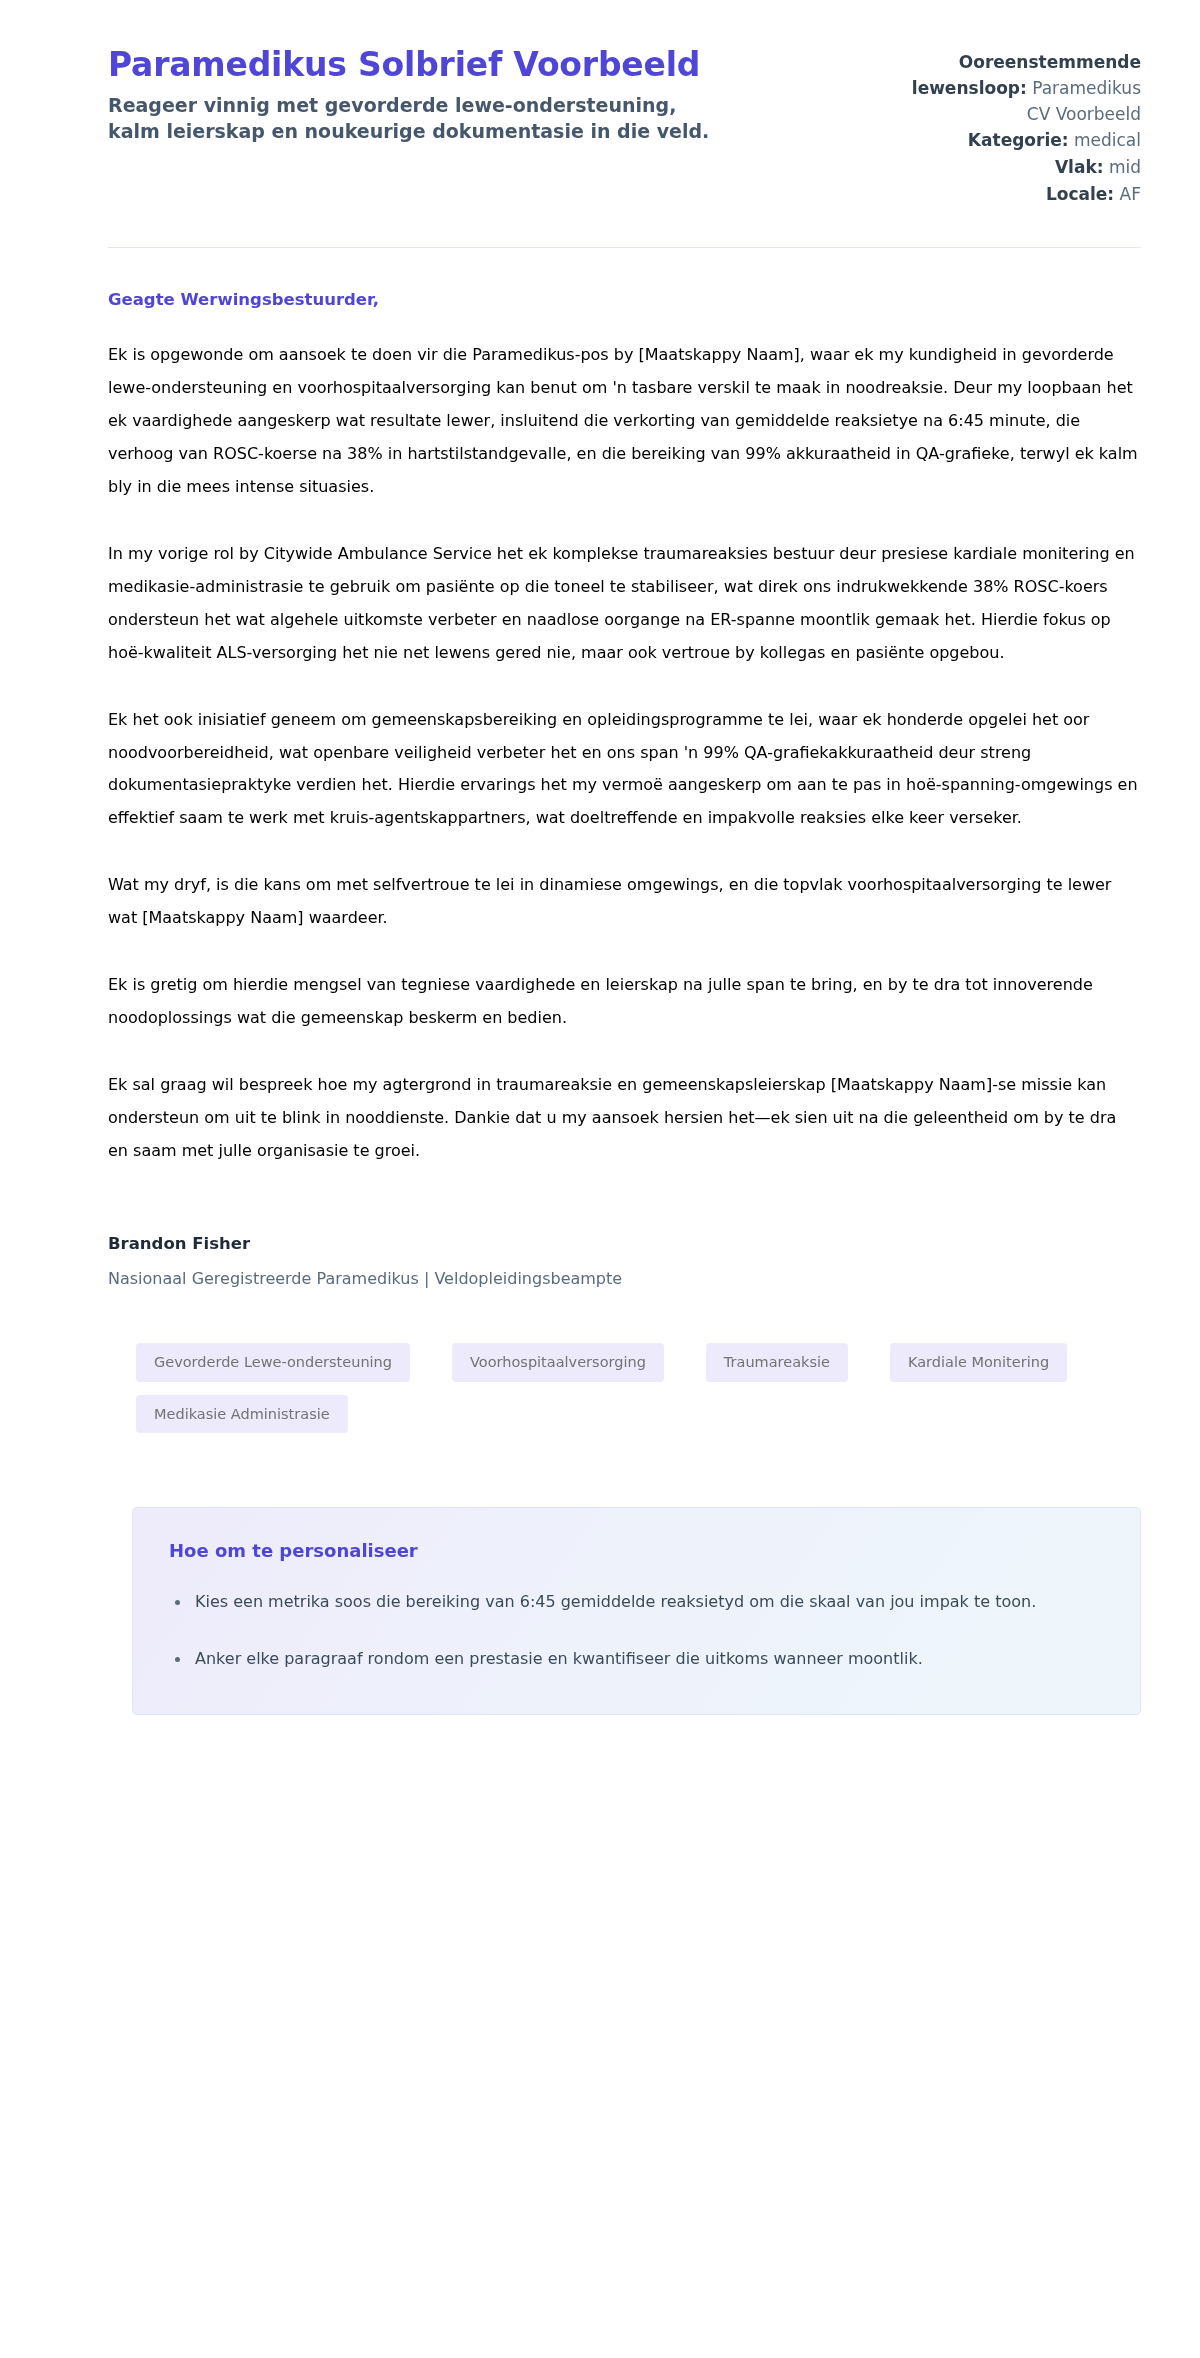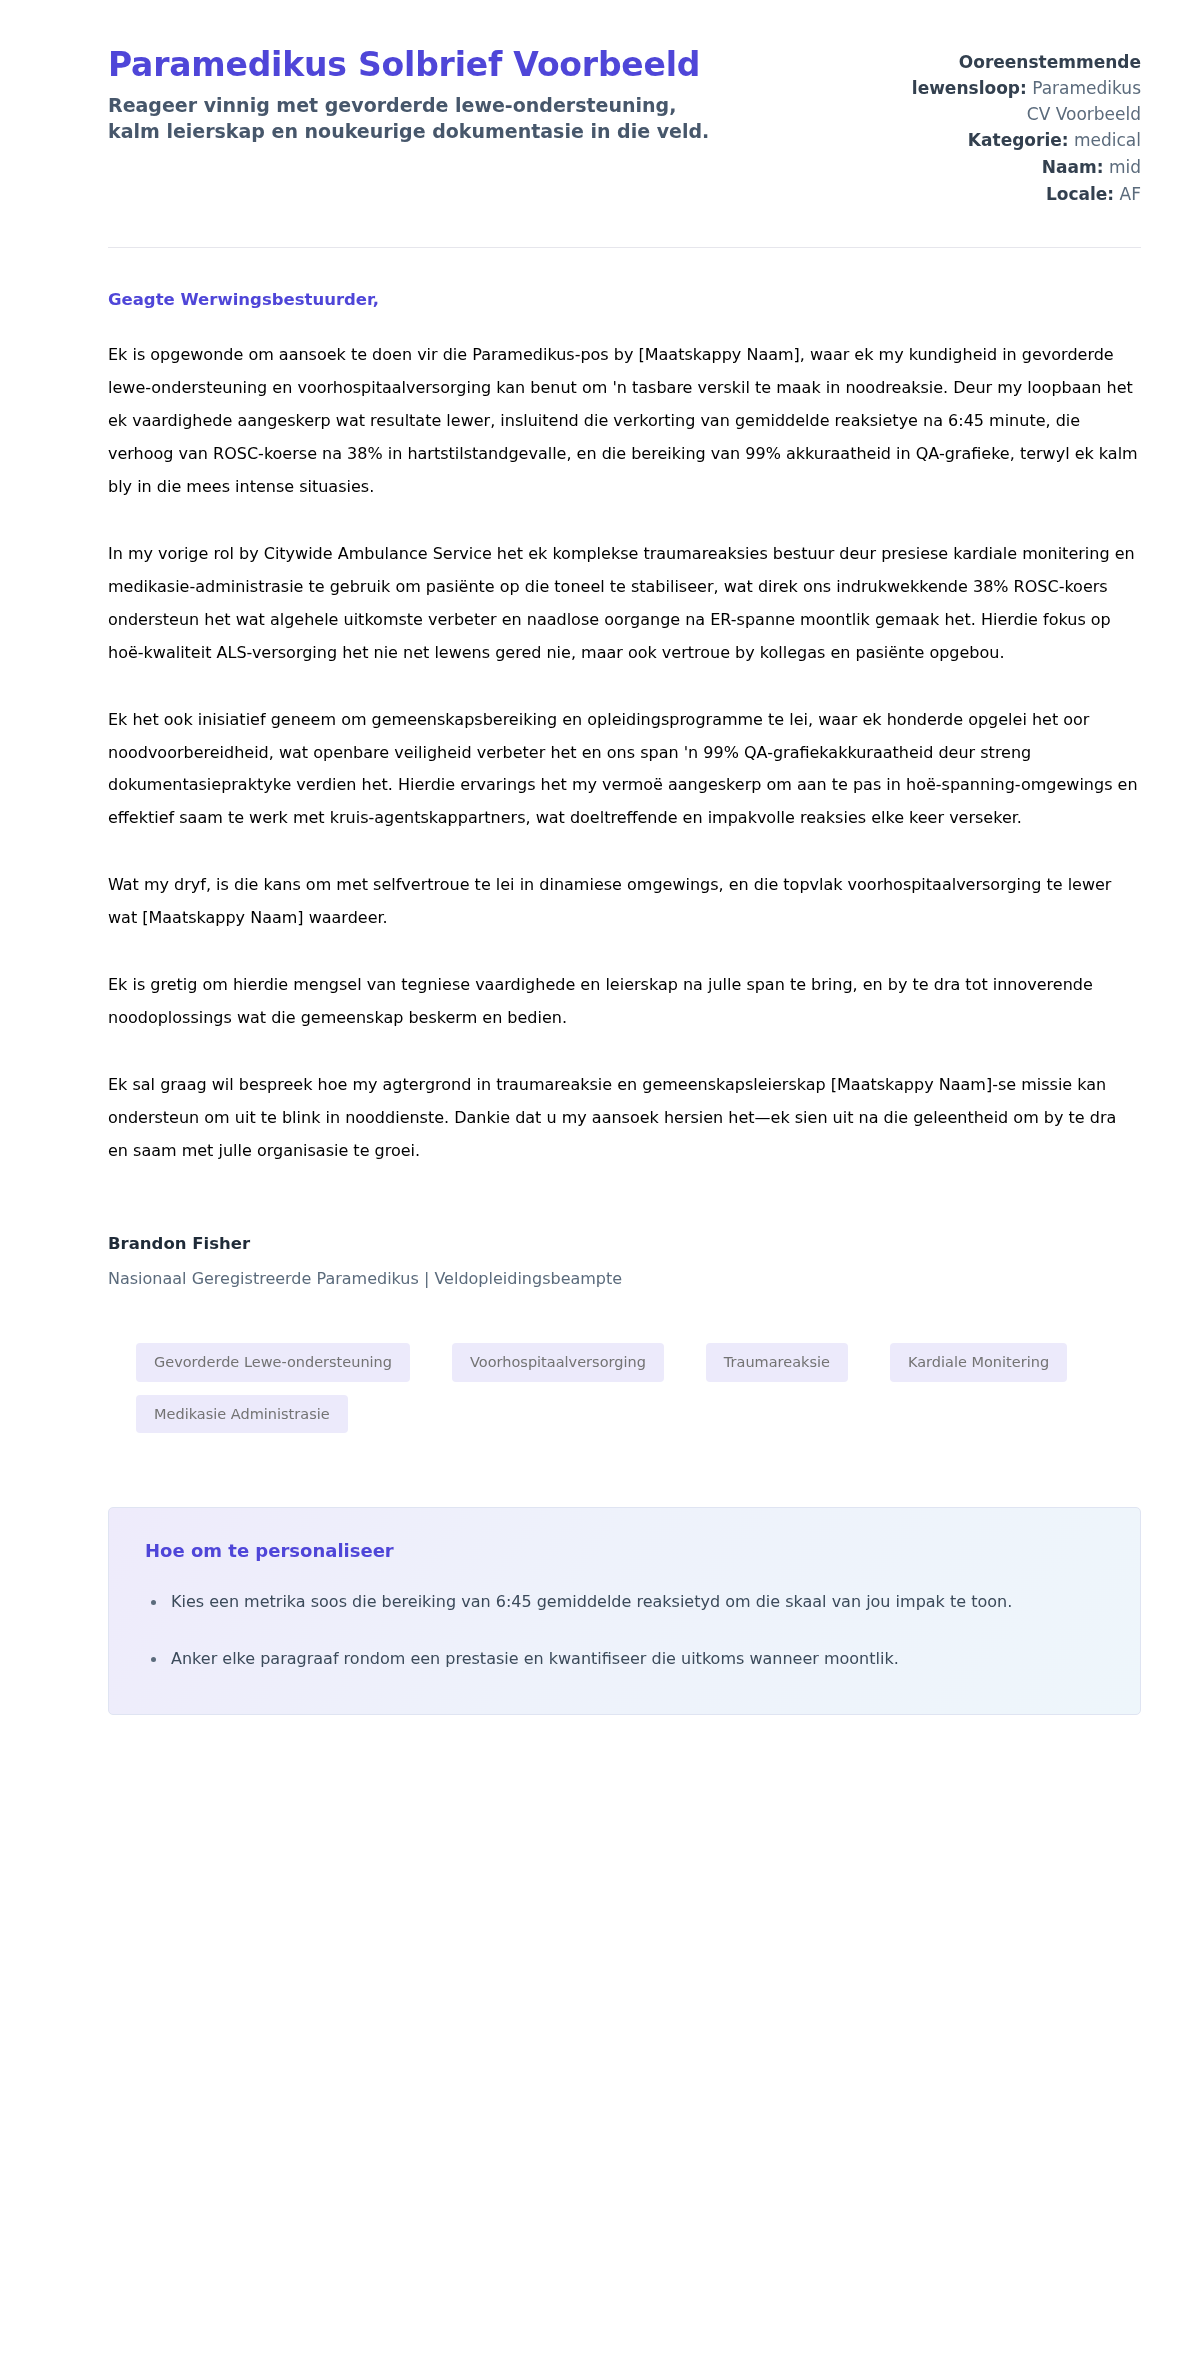--- a/index.html
+++ b/index.html
@@ -123,20 +123,21 @@
     margin-left: 28px;
   }
 
   
   .callout {
     margin-top: 74px;
     background: linear-gradient(125deg, #eeebfb 0%, #eef2fb 45%, #eef6fb 100%);
     border: 1px solid #dfe4f2;
     border-radius: 5px;
     padding: 32px 36px 36px 36px;
+    margin-left: 24px;
   }
   .callout-title {
     margin: 0 0 26px 0;
     font-size: 18px;
     font-weight: 700;
     color: #4f46d8;
   }
   .callout-list {
     margin: 0;
     padding: 0;
@@ -177,21 +178,21 @@
     <div class="header-meta">
       <p class="meta-row">
         <span class="meta-label">Ooreenstemmende lewensloop:</span>
         <span class="meta-value">Paramedikus CV Voorbeeld</span>
       </p>
       <p class="meta-row">
         <span class="meta-label">Kategorie:</span>
         <span class="meta-value">medical</span>
       </p>
       <p class="meta-row">
-        <span class="meta-label">Naam:</span>
+        <span class="meta-label">Vlak:</span>
         <span class="meta-value">mid</span>
       </p>
       <p class="meta-row">
         <span class="meta-label">Locale:</span>
         <span class="meta-value">AF</span>
       </p>
     </div>
   </header>
 
   <hr class="header-rule">

